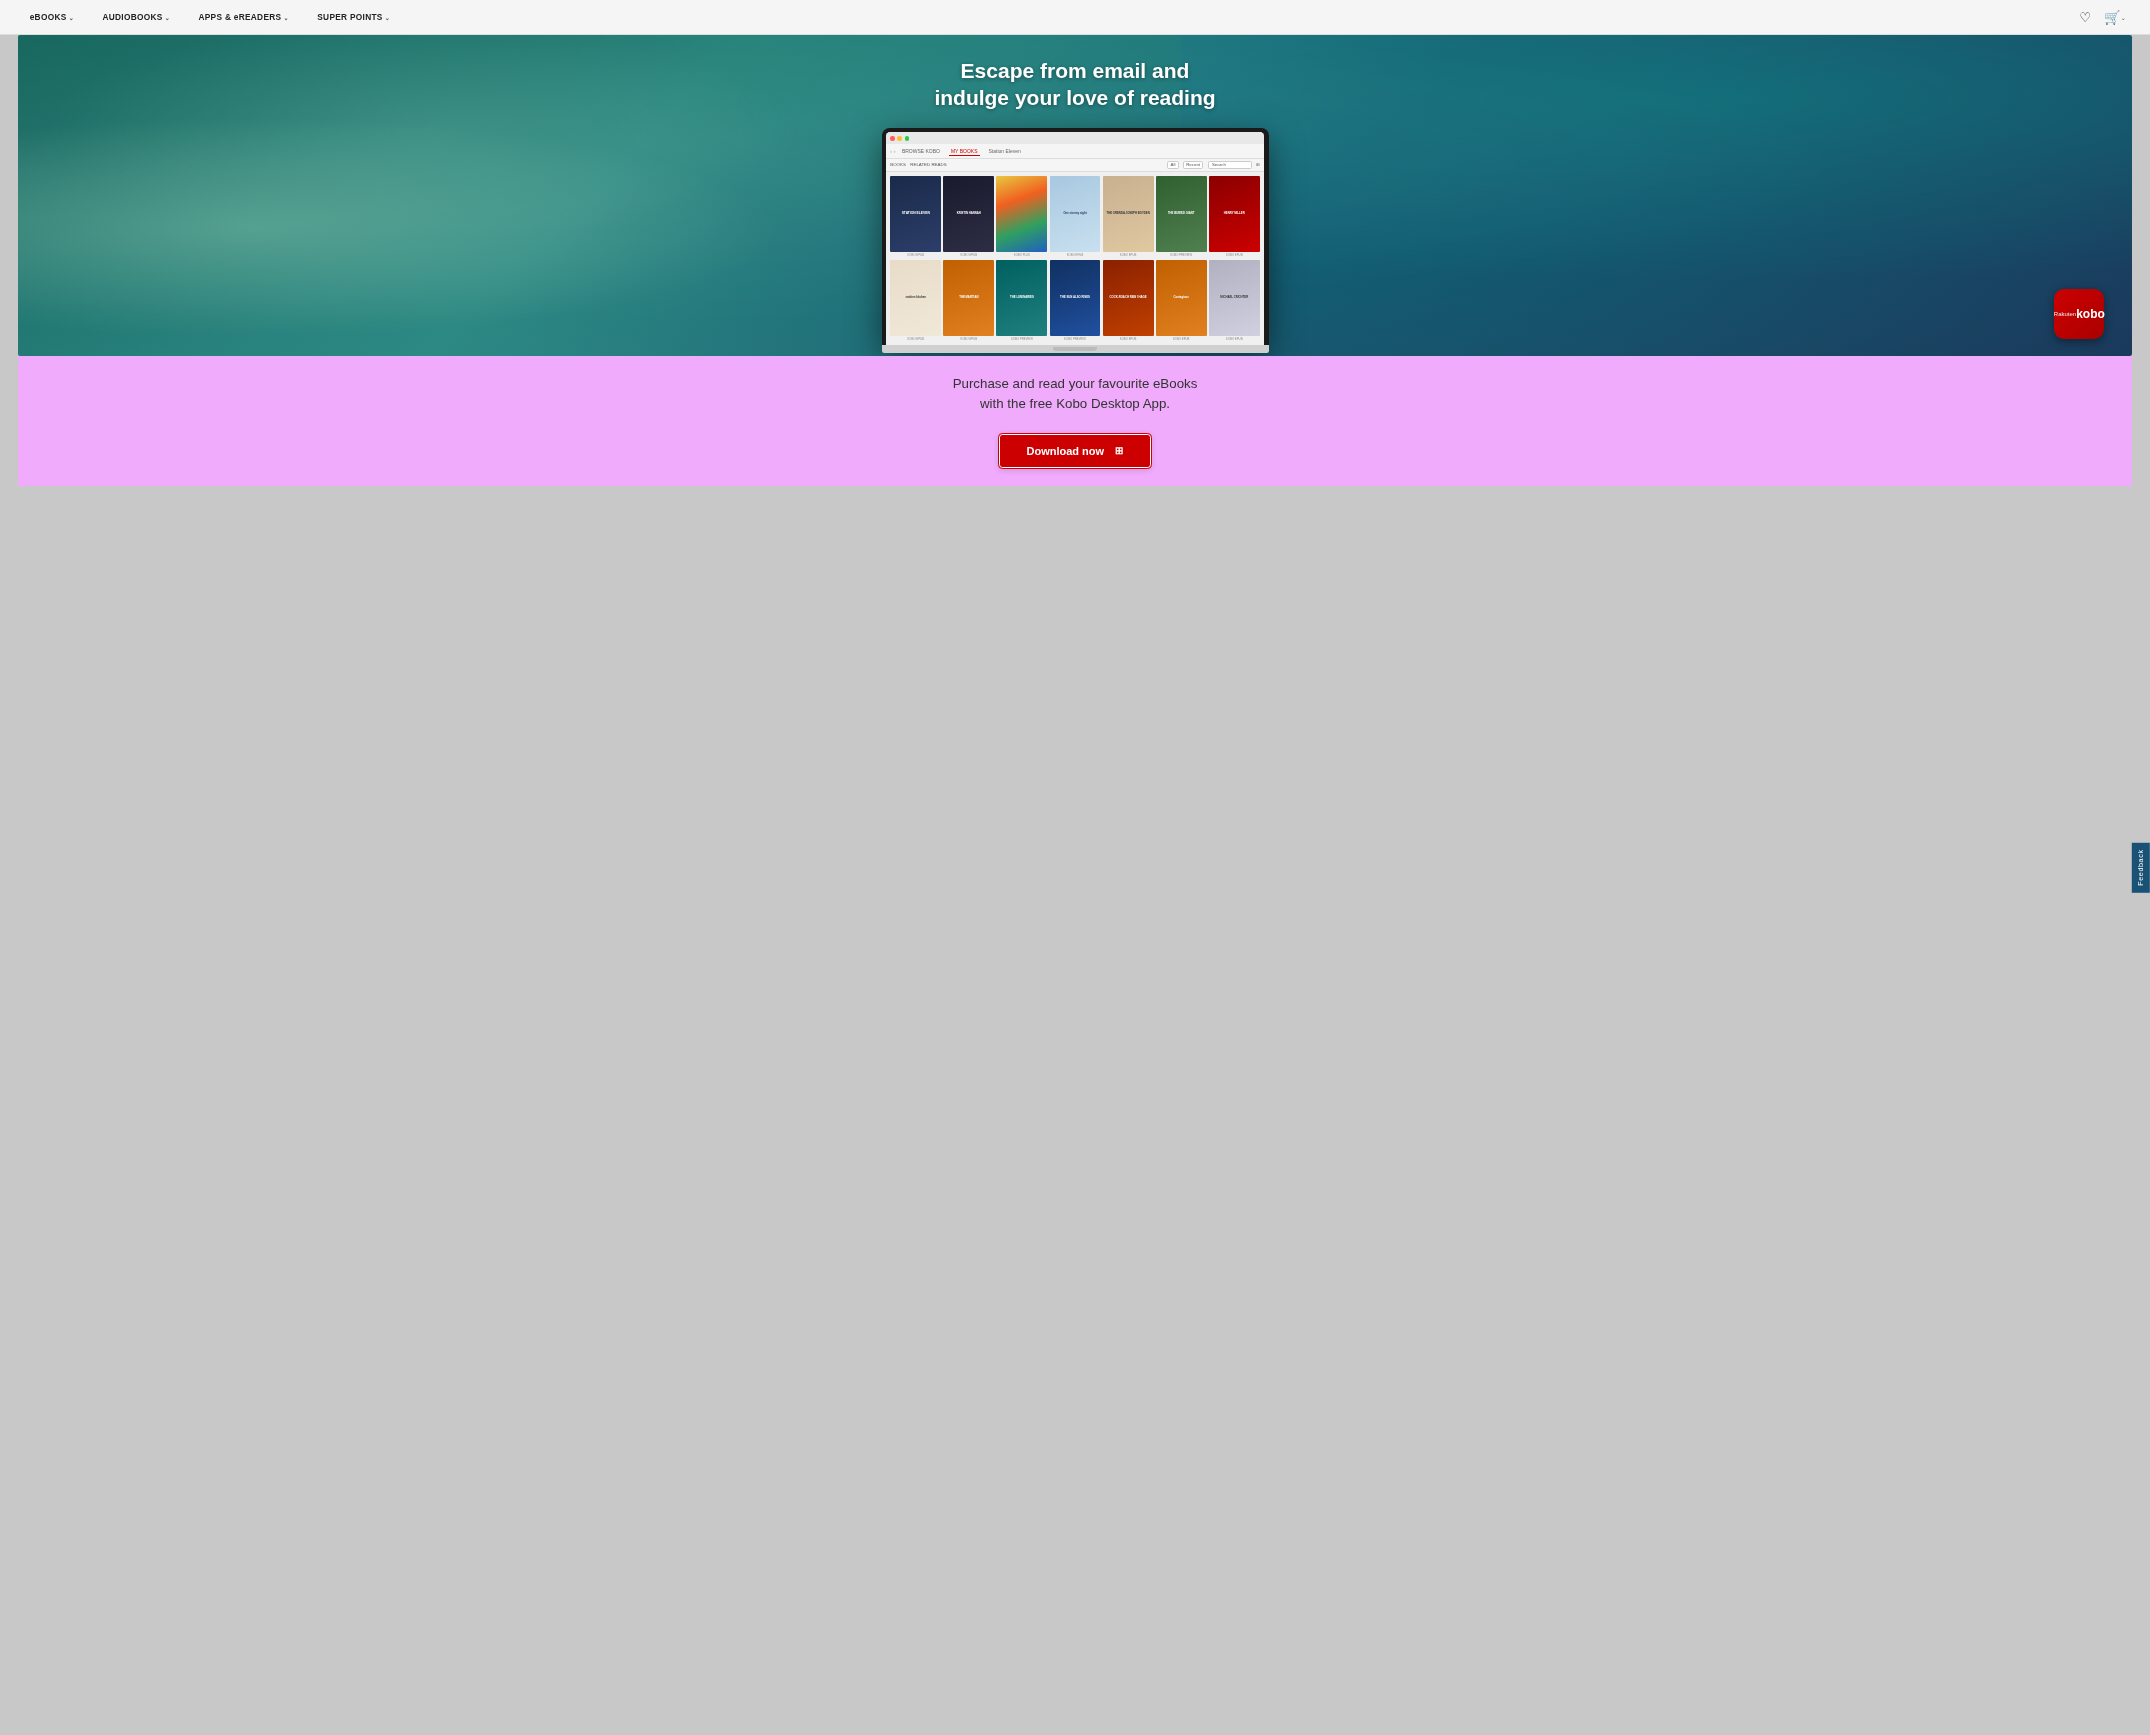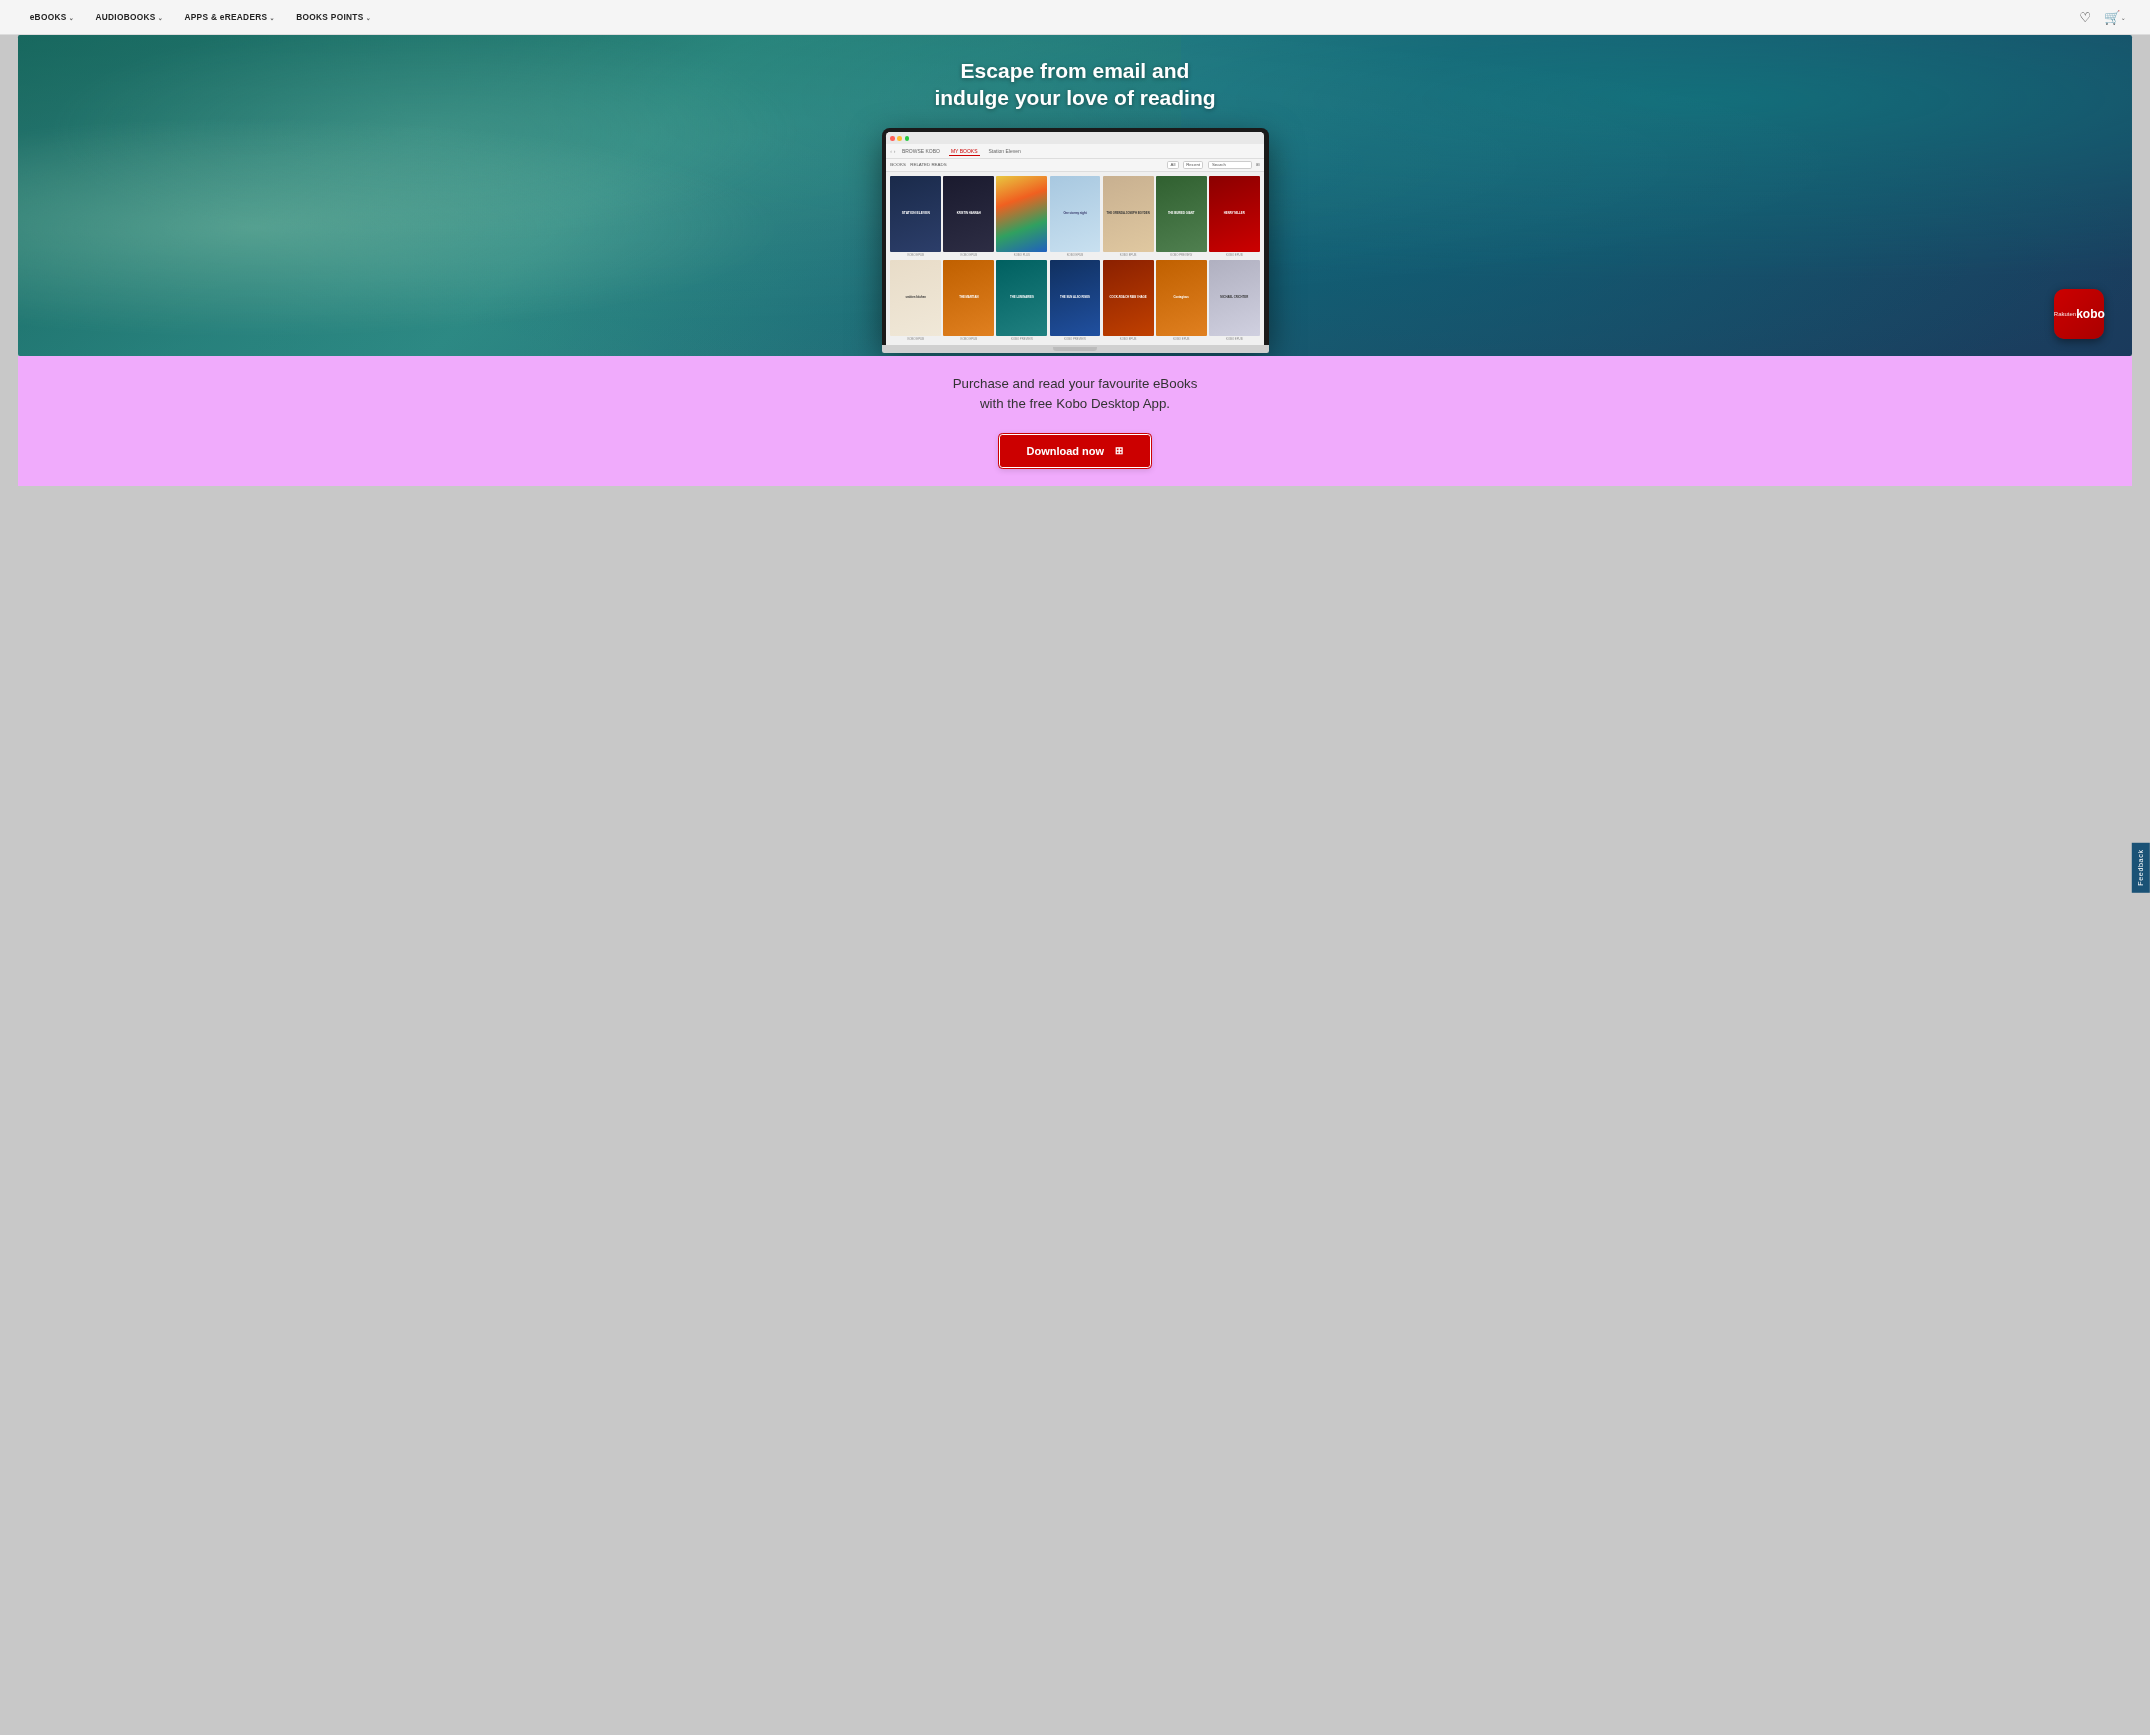--- a/index.html
+++ b/index.html
@@ -17,21 +17,21 @@
       display: flex;
       align-items: center;
       justify-content: space-between;
       padding: 0 22px;
       height: 35px;
     }
 
     .nav-left {
       display: flex;
       align-items: center;
-      gap: 6px;
+      gap: 13px;
     }
 
     .nav-item {
       display: flex;
       align-items: center;
       gap: 2.2px;
       font-size: 8.3px;
       font-weight: 600;
       color: #222;
       cursor: pointer;
@@ -396,21 +396,21 @@
     </div>
     <div class="nav-item">
       <span>AUDIOBOOKS</span>
       <span class="chevron">⌄</span>
     </div>
     <div class="nav-item">
       <span>APPS &amp; eREADERS</span>
       <span class="chevron">⌄</span>
     </div>
     <div class="nav-item">
-      <span>BOOKS POINTS</span>
+      <span>SUPER POINTS</span>
       <span class="chevron">⌄</span>
     </div>
   </div>
   <div class="nav-right">
     <button class="nav-icon-btn">
       <span>♡</span>
     </button>
     <button class="nav-icon-btn">
       <span>🛒</span>
       <span class="chevron">⌄</span>

